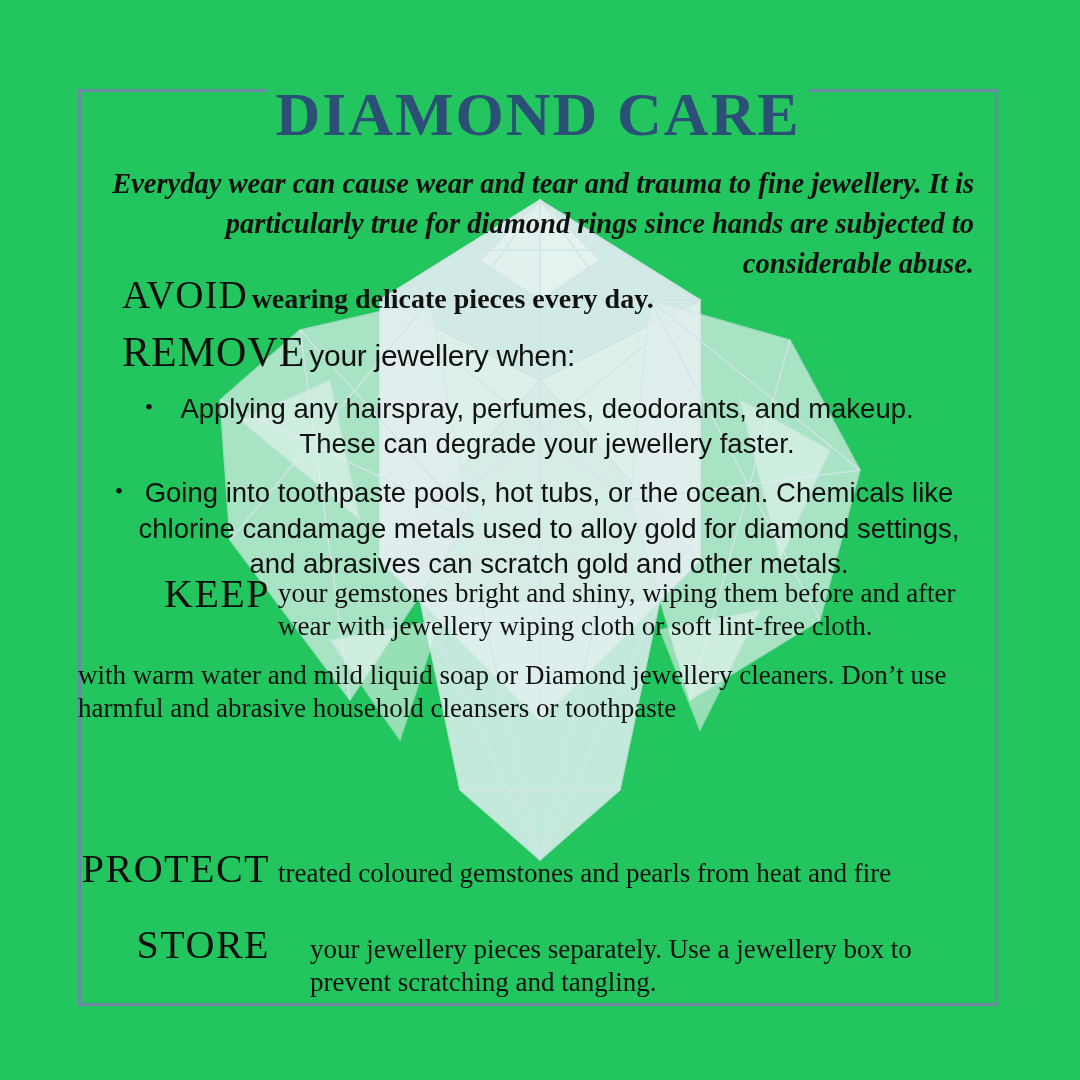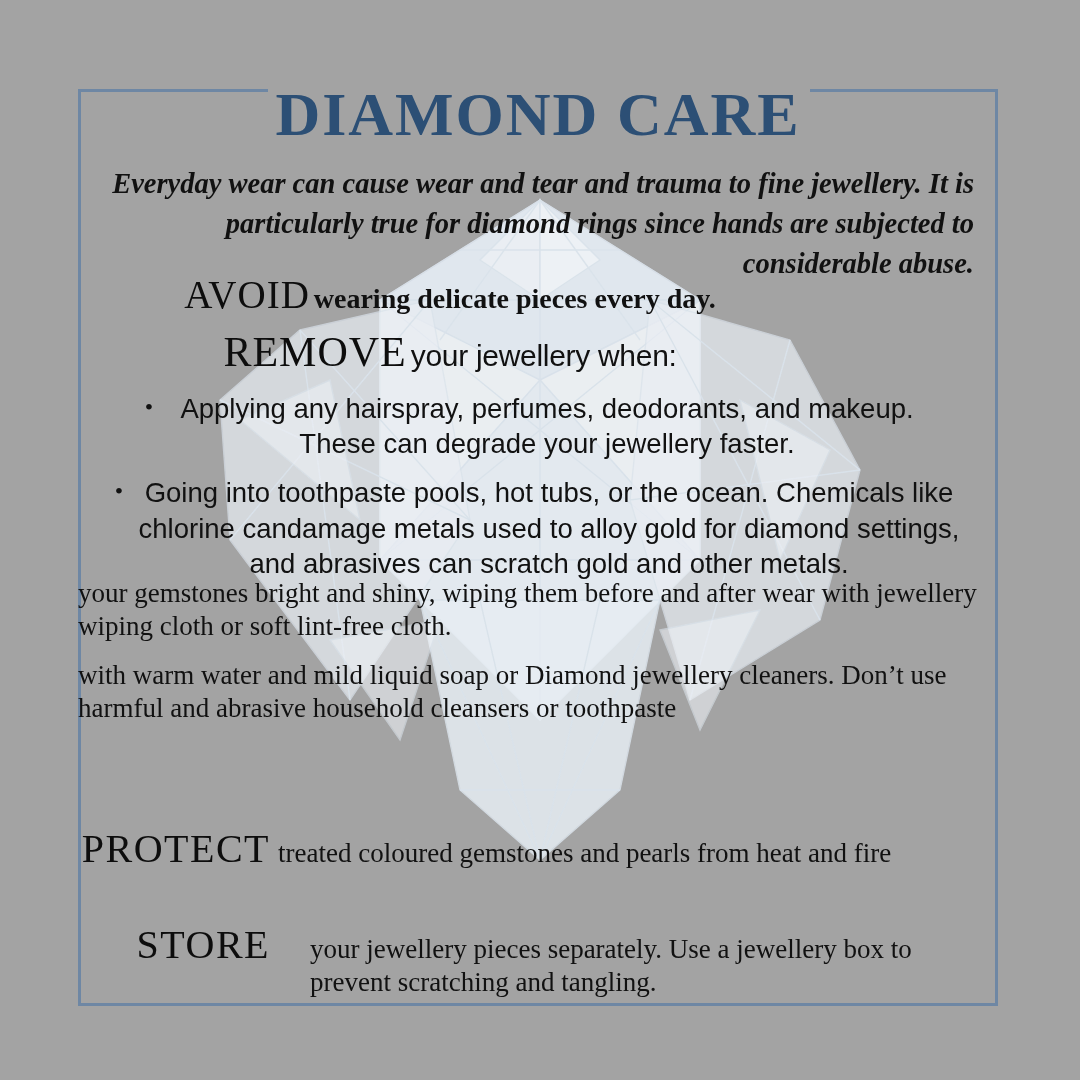--- a/index.html
+++ b/index.html
@@ -4,21 +4,21 @@
 <style>
   html, body {
     margin: 0;
     padding: 0;
     background: #ffffff;
   }
   #page {
     position: relative;
     width: 1080px;
     height: 1080px;
-    background: #a3a3a3;
+    background: #22c55e;
     overflow: hidden;
     font-family: "Liberation Serif", serif;
   }
 
   
   #watermark {
     position: absolute;
     left: 0; top: 0;
     width: 1080px;
     height: 1080px;
@@ -74,22 +74,22 @@
     font-size: 28.5px;
     line-height: 1.42;
     color: #111111;
   }
 
   
   .center-row {
     position: absolute;
     left: 0;
     width: 744px;
-    text-align: center;
     white-space: nowrap;
+    padding-left: 44px;
   }
   #row-avoid  { top: 183px; }
   #row-remove { top: 239px; }
 
   .kw-serif {
     font-family: "Liberation Serif", serif;
     font-weight: normal;
     color: #0d0d0d;
     letter-spacing: 1px;
   }
@@ -168,21 +168,21 @@
     font-family: "Liberation Serif", serif;
     font-size: 27px;
     line-height: 1.23;
     color: #111111;
     padding-top: 3px;
   }
 
   #row-keep    { top: 485px; }
   #row-clean   { top: 567px; }
   #row-check   { top: 683px; }
-  #row-protect { top: 740px; }
+  #row-protect { top: 760px; }
   #row-store   { top: 836px; gap: 32px; }
 
   #row-check .kw-body   { padding-top: 14px; }
   #row-protect .kw-body { padding-top: 8px; }
   #row-store .kw-body   { padding-top: 8px; }
   #row-clean .kw-label  { padding-top: 2px; }
 </style>
 </head>
 <body>
 
@@ -273,20 +273,21 @@
         <span class="bullet-dot">•</span>
         <span class="bullet-text">Applying any hairspray, perfumes, deodorants, and makeup. These can degrade your jewellery faster.</span>
       </div>
       <div class="bullet-item" id="bullet-2">
         <span class="bullet-dot">•</span>
         <span class="bullet-text">Going into toothpaste pools, hot tubs, or the ocean. Chemicals like chlorine candamage metals used to alloy gold for diamond settings, and abrasives can scratch gold and other metals.</span>
       </div>
     </div>
 
     <div class="kw-row" id="row-keep">
+      <span class="kw-label">KEEP</span>
       <span class="kw-body">your gemstones bright and shiny, wiping them before and after wear with jewellery wiping cloth or soft lint-free cloth.</span>
     </div>
 
     <div class="kw-row" id="row-clean">
       <span class="kw-body">with warm water and mild liquid soap or Diamond jewellery cleaners. Don’t use harmful and abrasive household cleansers or toothpaste</span>
     </div>
 
 
     <div class="kw-row" id="row-protect">
       <span class="kw-label">PROTECT</span>

